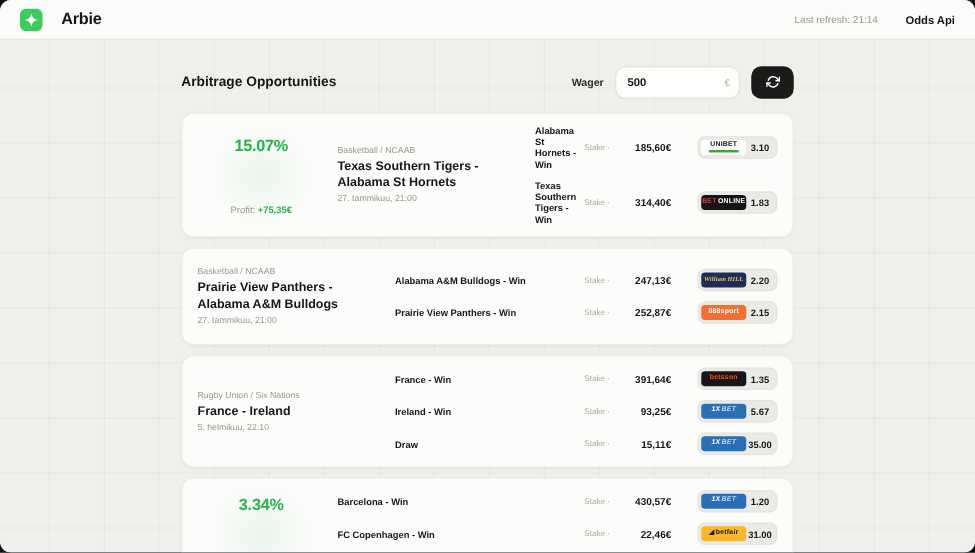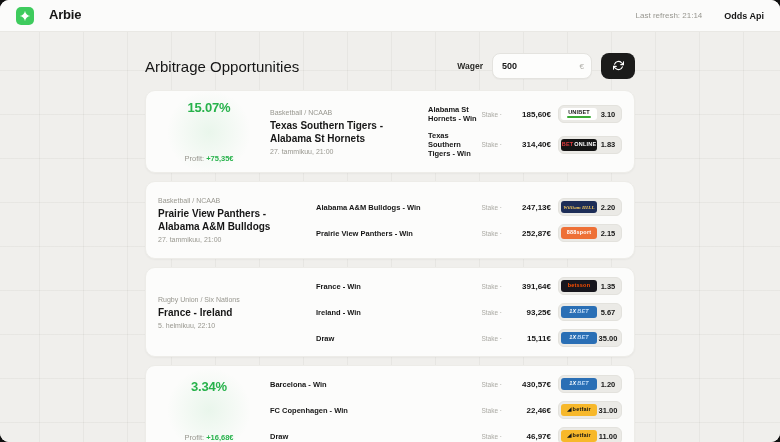--- a/index.html
+++ b/index.html
@@ -27,21 +27,21 @@
     background-color:#f0efec;
     background-image:
       linear-gradient(to right, rgba(60,60,50,0.05) 1px, transparent 1px),
       linear-gradient(to bottom, rgba(60,60,50,0.05) 1px, transparent 1px);
     background-size:44px 44px;background-position:-5px -6px;
     overflow:hidden;
   }
   .main{width:490px;margin:0 auto;padding-top:20px;}
   
   .toolbar{display:flex;align-items:center;margin-bottom:10px;height:28px;}
-  .page-title{font-size:15px;font-weight:400;}
+  .page-title{font-size:11px;font-weight:700;}
   .toolbar-right{margin-left:auto;display:flex;align-items:center;}
   .wager-label{font-size:8.5px;font-weight:700;margin-right:9px;color:#2b2b28;}
   .input-wrap{position:relative;}
   .wager-input{
     width:100px;height:26px;border:1px solid #e4e3df;border-radius:8px;background:#fdfdfc;
     padding:0 20px 0 9px;font-size:9px;font-weight:600;color:#161616;outline:none;
     font-family:"Liberation Sans", sans-serif;box-shadow:0 1px 1px rgba(0,0,0,0.03);
   }
   .euro-suffix{position:absolute;right:8px;top:50%;transform:translateY(-50%);font-size:8px;color:#b1b0aa;}
   .refresh-button{
@@ -64,21 +64,21 @@
   .profit-text{font-size:7.5px;color:#98978f;margin-top:3px;position:relative;}
   .profit-value{color:#27b24b;font-weight:700;}
   .card-mid{flex:0 0 148px;}
   .league-text{font-size:7px;color:#98978f;}
   .match-title{font-size:10px;font-weight:700;line-height:1.3;margin:3px 0;}
   .match-date{font-size:7px;color:#98978f;}
   .outcomes{flex:1;display:flex;flex-direction:column;gap:8px;justify-content:center;}
   .outcome-row{display:flex;align-items:center;}
   .outcome-label{flex:1;font-size:7.5px;font-weight:700;padding-right:2px;}
   .stake-label{font-size:6.5px;color:#aaa9a3;white-space:nowrap;}
-  .stake-value{font-size:8px;font-weight:700;width:46px;text-align:right;margin:0 7px 0 3px;white-space:nowrap;}
+  .stake-value{font-size:8px;font-weight:700;width:46px;text-align:right;margin:0 21px 0 3px;white-space:nowrap;}
   .odds-pill{flex:0 0 64px;height:18px;background:#ebeae6;border:1px solid #e3e2dd;border-radius:6px;
     display:flex;align-items:center;padding:2px;cursor:pointer;}
   .chip{flex:0 0 36px;height:12px;border-radius:3px;display:flex;flex-direction:column;
     align-items:center;justify-content:center;overflow:hidden;line-height:1;}
   .chip-text{display:flex;align-items:baseline;gap:1px;font-size:5.5px;font-weight:700;letter-spacing:0.2px;white-space:nowrap;}
   .chip-text.italic{font-style:italic;}
   .chip-text.serif{font-family:"Liberation Serif", serif;font-size:5px;}
   .chip-underline{height:2px;width:24px;margin-top:1px;border-radius:1px;}
   .odds-value{flex:1;text-align:center;font-size:7.5px;font-weight:700;color:#161616;}
 </style>

